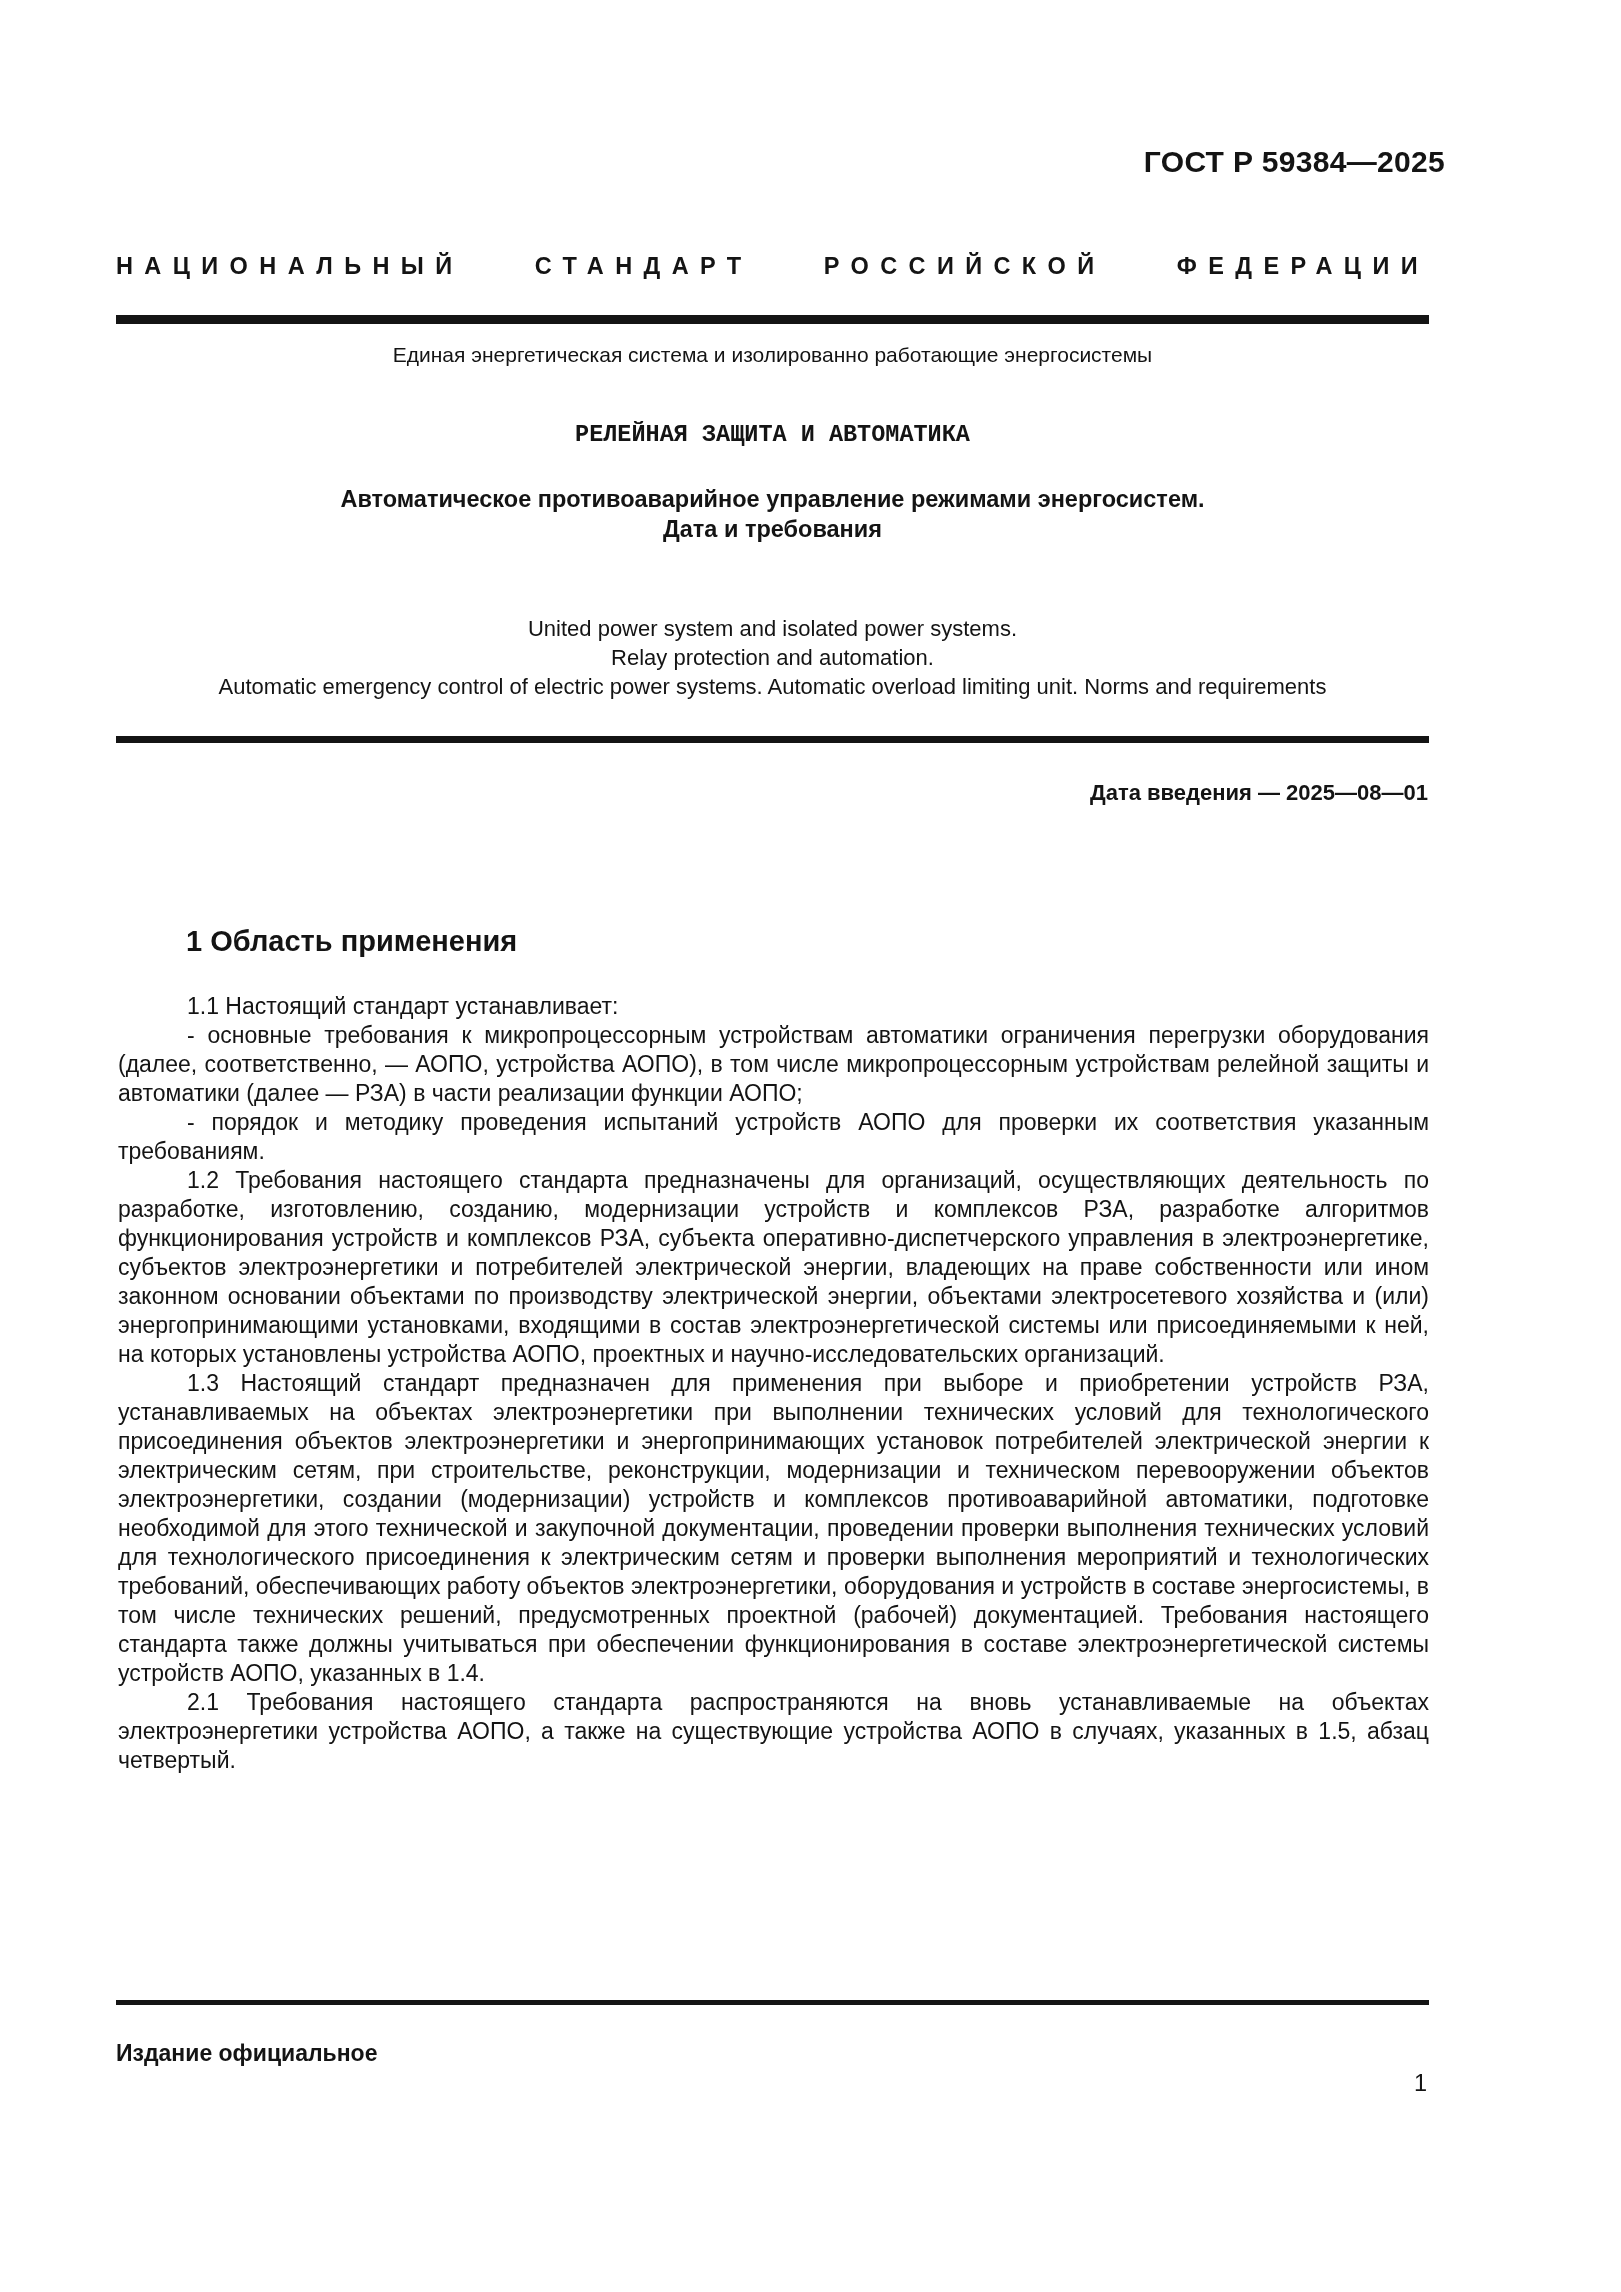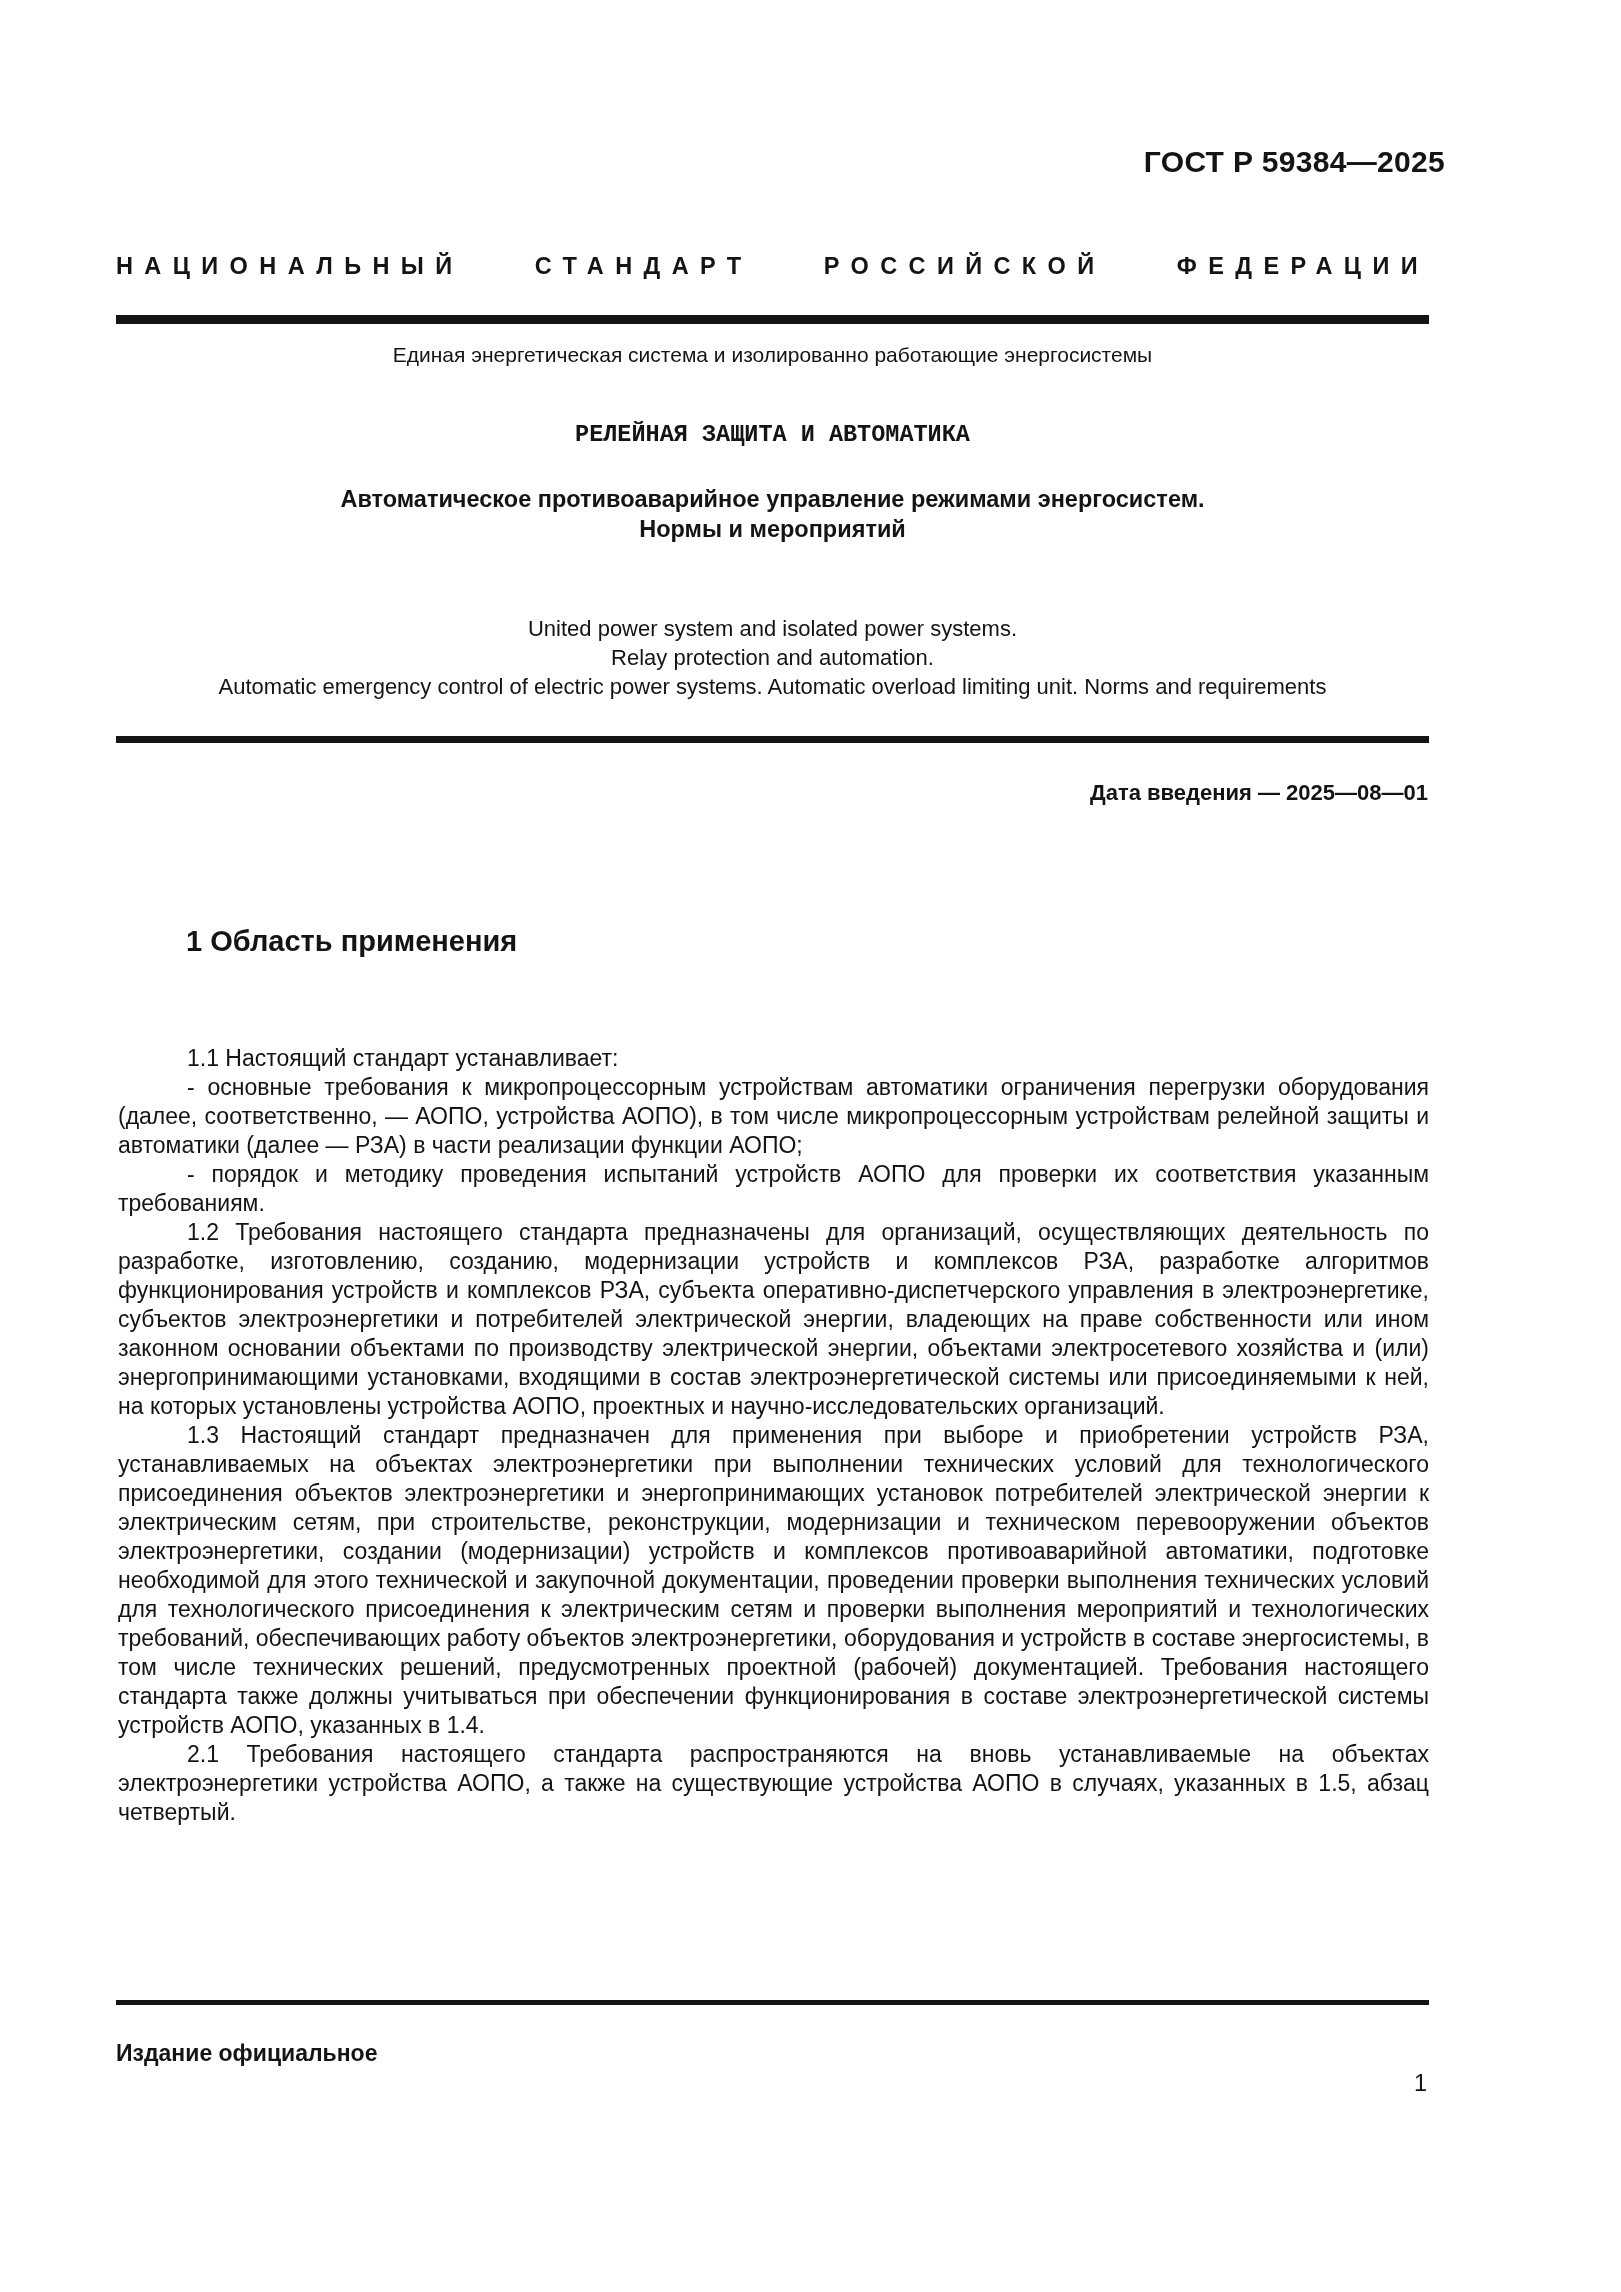--- a/index.html
+++ b/index.html
@@ -21,21 +21,21 @@
   .rule-mid { top: 736px; height: 6.9px; }
   .rule-foot { top: 2000px; height: 4.9px; }
   .center-block { left: 116px; width: 1313px; text-align: center; }
   .title-group { top: 343px; font-size: 21px; font-weight: normal; }
   .title-section { top: 421px; font-size: 23.5px; font-weight: bold; font-family: Liberation Mono, monospace; }
   .title-main { top: 484px; font-size: 23.5px; font-weight: bold; line-height: 30px; }
   .title-en { top: 614px; font-size: 22px; line-height: 29px; }
   .intro-date { right: 193px; top: 780px; font-size: 22px; font-weight: bold; }
   .section-heading { left: 186px; top: 925px; font-size: 29px; font-weight: bold; }
   .body-text {
-    left: 118px; width: 1311px; top: 1044px;
+    left: 118px; width: 1311px; top: 992px;
     font-size: 23px; line-height: 29px; text-align: justify;
   }
   .body-text p { margin: 0; text-indent: 69px; }
   .official { left: 116px; top: 2040px; font-size: 23px; font-weight: bold; }
   .page-number { right: 194px; top: 2070px; font-size: 23.5px; }
   .line { display: block; }
 </style>
 </head>
 <body>
 
@@ -44,21 +44,21 @@
 <div class="abs national-banner">НАЦИОНАЛЬНЫЙ СТАНДАРТ РОССИЙСКОЙ ФЕДЕРАЦИИ</div>
 
 <div class="abs rule rule-top"></div>
 
 <div class="abs center-block title-group">Единая энергетическая система и изолированно работающие энергосистемы</div>
 
 <div class="abs center-block title-section">РЕЛЕЙНАЯ ЗАЩИТА И АВТОМАТИКА</div>
 
 <div class="abs center-block title-main">
   <span class="line">Автоматическое противоаварийное управление режимами энергосистем.</span>
-  <span class="line">Нормы и мероприятий</span>
+  <span class="line">Дата и требования</span>
 </div>
 
 <div class="abs center-block title-en">
   <span class="line">United power system and isolated power systems.</span>
   <span class="line">Relay protection and automation.</span>
   <span class="line">Automatic emergency control of electric power systems. Automatic overload limiting unit. Norms and requirements</span>
 </div>
 
 <div class="abs rule rule-mid"></div>
 

